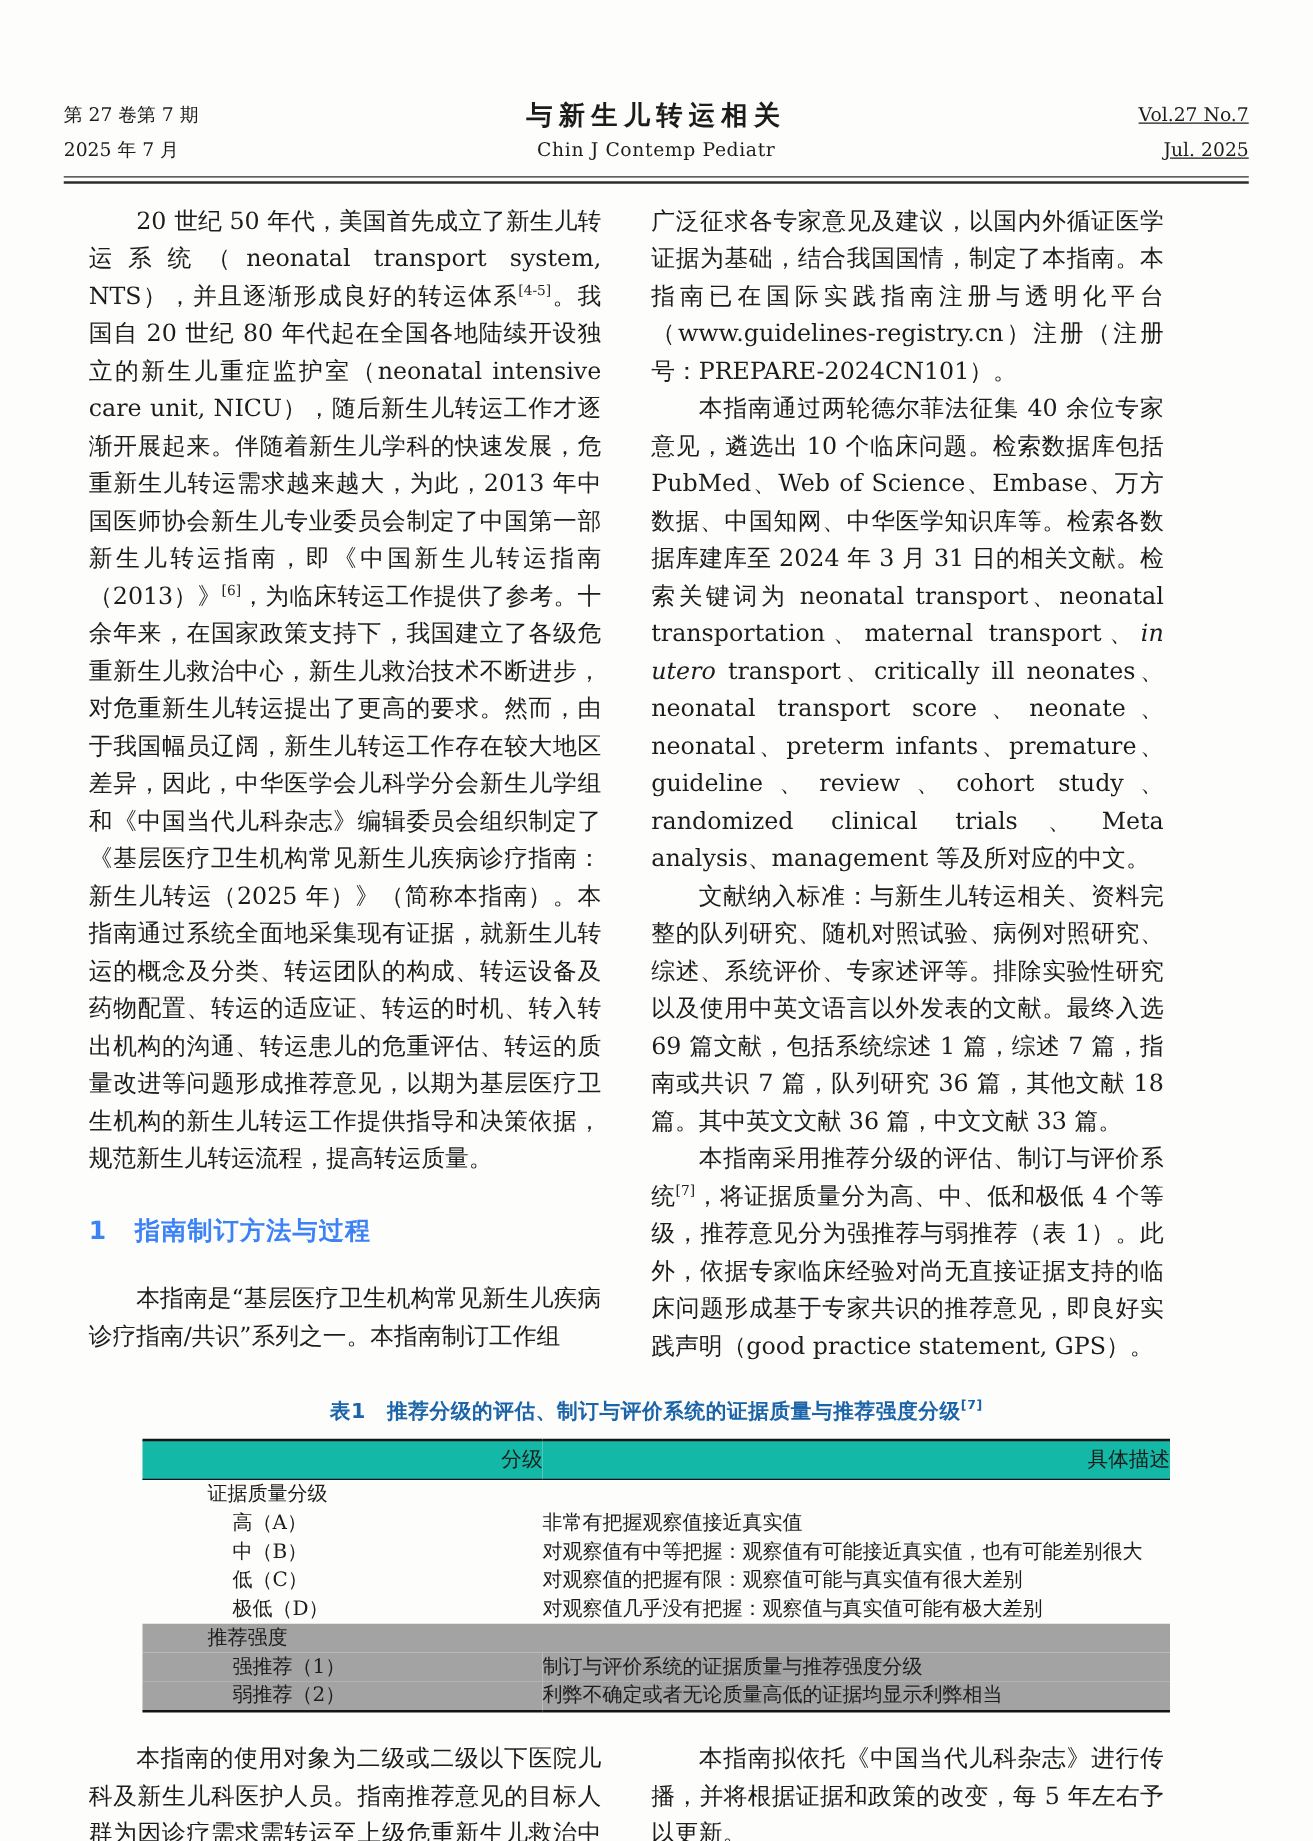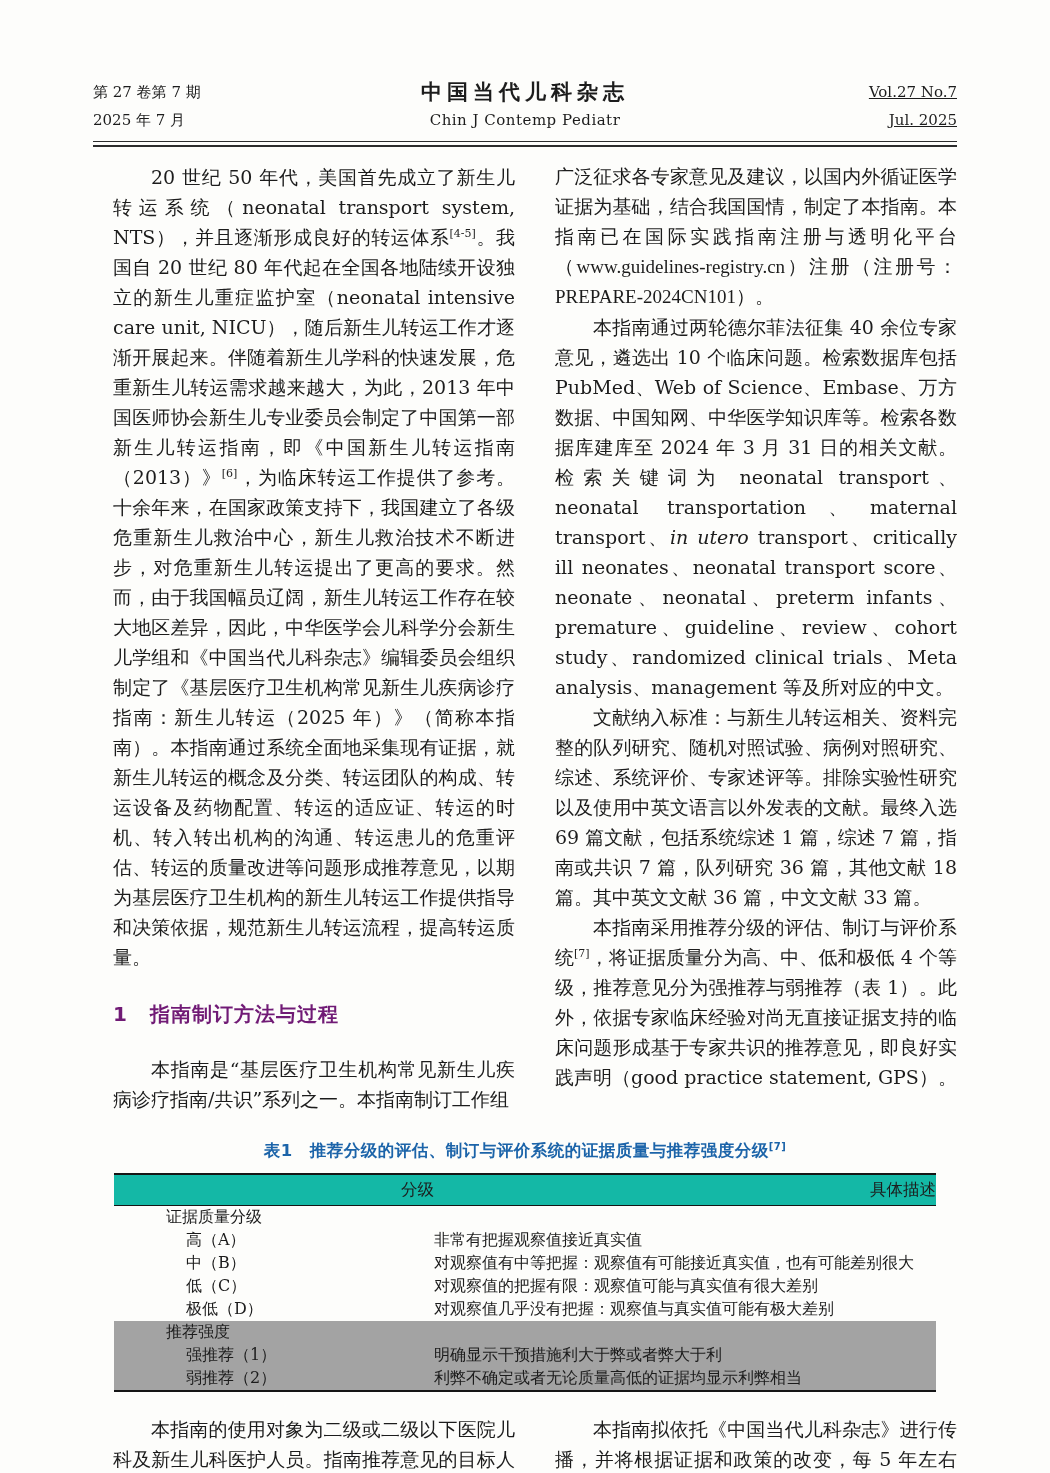--- a/index.html
+++ b/index.html
@@ -1,37 +1,37 @@
 <!DOCTYPE html>
 <html lang="zh"><head>
 <meta charset="utf-8">
 <style>
   html,body{margin:0;padding:0;background:#e8e8e6;}
   .page{
     width:1050px;height:1473px;margin:0 auto;background:#fdfdfb;
-    box-sizing:border-box;padding:78px 93px 0;position:relative;overflow:hidden;
+    box-sizing:border-box;padding:78px 51px 0;position:relative;overflow:hidden;
     font-family:"DejaVu Serif","Liberation Serif",serif;color:#1c1c1c;
   }
   
   .hdr{display:flex;justify-content:space-between;align-items:flex-start;}
   .hdr-left,.hdr-right{font-size:15px;line-height:28px;width:175px;}
   .hdr-right{text-align:right;text-decoration:underline;}
   .hdr-center{flex:1;text-align:center;}
   .journal-cn{font-size:21px;font-weight:bold;letter-spacing:5px;}
   .journal-en{font-size:15px;margin-top:5px;letter-spacing:0.5px;}
   .double-rule{margin-top:7px;height:3px;border-top:1px solid #2c2c2c;border-bottom:2px solid #2c2c2c;}
   
   .columns{display:flex;gap:20px;margin-top:15px;}
   .col{width:410px;font-size:19px;line-height:30px;text-align:justify;margin-left:20px;}
   .body-p{margin:0;text-indent:2em;overflow-wrap:break-word;}
-  .body-p.cont{text-indent:0;font-family:Liberation Serif, serif;}
+  .body-p.cont{text-indent:0;}
   sup{font-size:11px;line-height:0;vertical-align:super;}
   .sec-heading{
     margin:27px 0 25px;font-family:"DejaVu Sans","Liberation Sans",sans-serif;
-    font-size:20px;font-weight:bold;color:#701a75;text-indent:0;letter-spacing:1px;
+    font-size:20px;font-weight:bold;color:#3b82f6;text-indent:0;letter-spacing:1px;
   }
   .sec-num{margin-right:1.1em;}
   
   .table-block{margin-top:26px;}
   .table-caption{
     text-align:center;font-family:"DejaVu Sans","Liberation Sans",sans-serif;
     font-size:16.5px;font-weight:bold;color:#1c64a9;letter-spacing:0.5px;
   }
   .table-caption .cap-sup{font-size:10px;font-weight:bold;}
   table.grade-table{
@@ -54,21 +54,21 @@
 <body>
 
 <div class="page">
 
   <header class="hdr">
     <div class="hdr-left">
       <div>第 27 卷第 7 期</div>
       <div>2025 年 7 月</div>
     </div>
     <div class="hdr-center">
-      <div class="journal-cn">中国当代儿科杂志</div>
+      <div class="journal-cn">与新生儿转运相关</div>
       <div class="journal-en">Chin J Contemp Pediatr</div>
     </div>
     <div class="hdr-right">
       <div>Vol.27 No.7</div>
       <div>Jul. 2025</div>
     </div>
   </header>
   <div class="double-rule"></div>
 
   <main class="columns">
@@ -120,21 +120,21 @@
         </tr>
         <tr>
           <td class="grade">极低（D）</td>
           <td class="desc">对观察值几乎没有把握：观察值与真实值可能有极大差别</td>
         </tr>
         <tr class="group-row shaded">
           <td colspan="2">推荐强度</td>
         </tr>
         <tr class="shaded">
           <td class="grade">强推荐（1）</td>
-          <td class="desc">明确显示干预措施利大于弊或者弊大于利</td>
+          <td class="desc">制订与评价系统的证据质量与推荐强度分级</td>
         </tr>
         <tr class="shaded">
           <td class="grade">弱推荐（2）</td>
           <td class="desc">利弊不确定或者无论质量高低的证据均显示利弊相当</td>
         </tr>
       </tbody>
     </table>
   </section>
 
   <div class="columns bottom-columns">

